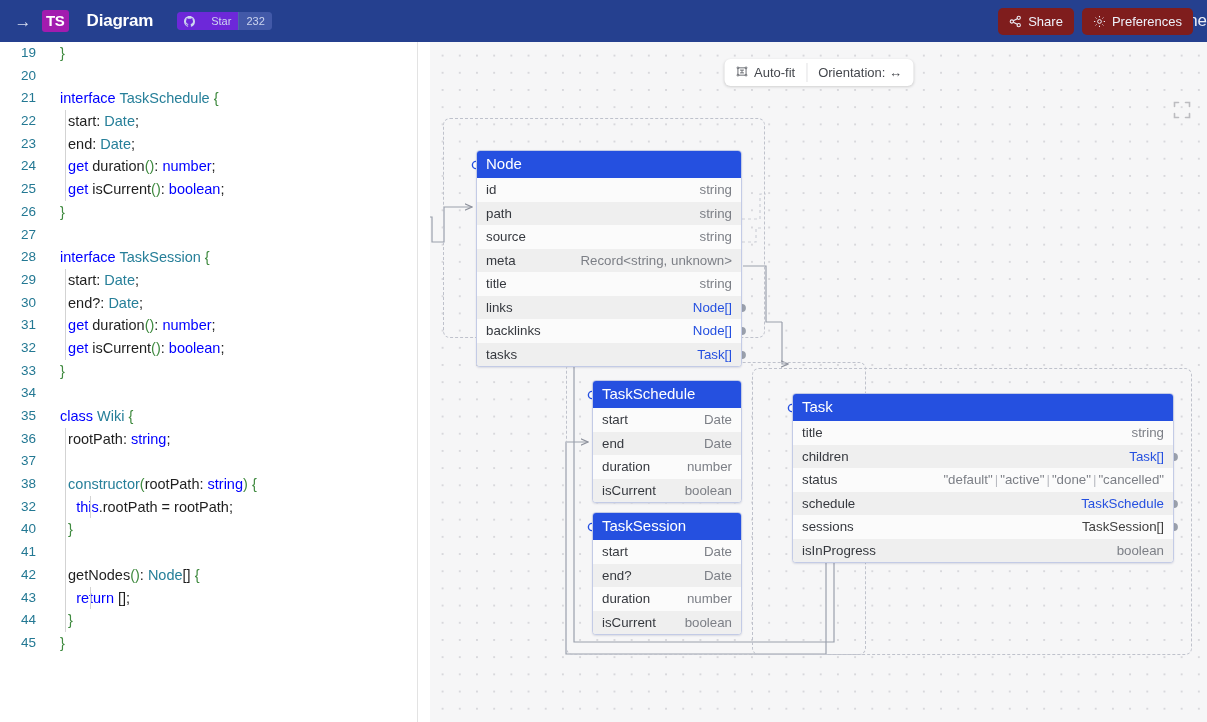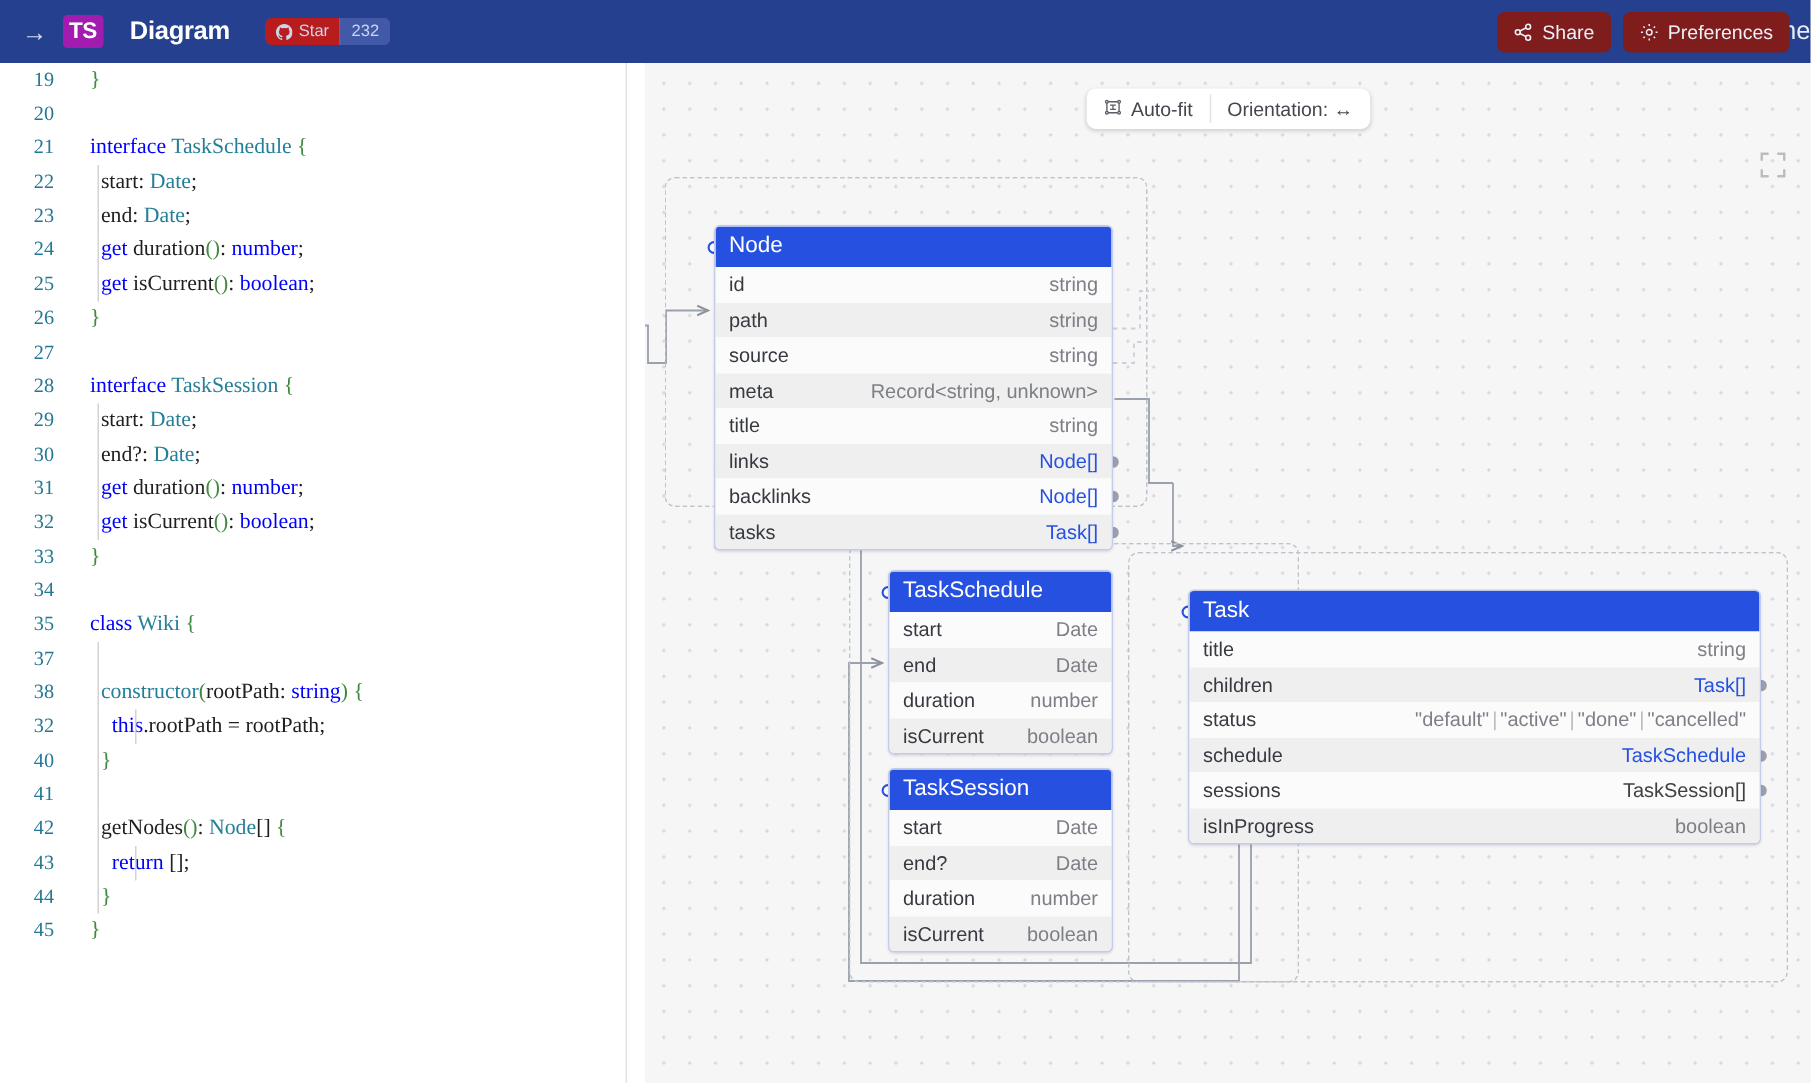--- a/index.html
+++ b/index.html
@@ -33,22 +33,22 @@
   .brand-name {
     font-size: 17px; font-weight: bold; color: #ffffff;
     margin-left: 2px; letter-spacing: -0.2px; padding-left: 16px;
   }
   .gh-badge {
     display: flex; align-items: stretch; margin-left: 14px;
     border-radius: 4px; overflow: hidden; font-size: 11px;
     background: #3a55a5; height: 18px;
   }
   .gh-star {
-    display: flex; align-items: center; gap: 4px;
-    padding: 0 7px; color: #ccd5ef; background: #b91c1c;
+    display: flex; align-items: center; gap: 16px;
+    padding: 0 7px; color: #ccd5ef; background: #6d28d9;
   }
   .gh-count {
     display: flex; align-items: center; padding: 0 7px;
     color: #ccd5ef; background: #4259a8;
     border-left: 1px solid #51,68,170;
     border-left: 1px solid #5168aa;
   }
   .gh-icon { width: 11px; height: 11px; display: inline-block; }
   .hdr-title {
     position: absolute; left: 0; right: 0; text-align: right;
@@ -69,21 +69,21 @@
 
   
   #editor-pane {
     position: absolute; left: 0; top: 42px;
     width: 430px; height: 680px;
     background: #ffffff; overflow: hidden;
   }
   #gutter-line { position: absolute; left: 417px; top: 0; width: 1px; height: 680px; background: #e3e3e3; }
   #code-area {
     position: absolute; left: 0; top: 0; width: 417px; height: 680px;
-    font-family: Liberation Serif, serif;
+    font-family: Liberation Sans, sans-serif;
     font-size: 14.5px; line-height: 22.7px;
   }
   .code-line { display: flex; height: 22.7px; white-space: pre; }
   .ln {
     width: 46px; min-width: 46px; text-align: right; padding-right: 10px;
     color: #237893; font-size: 13.5px; line-height: 22.7px;
   }
   .lc { position: relative; padding-left: 14px; color: #1f1f1f; }
   .indent-guide {
     position: absolute; top: 0; height: 22.7px; width: 1px;
@@ -234,20 +234,21 @@
       <div class="code-line"><div class="ln">26</div><div class="lc"><span class="brc">}</span></div></div>
       <div class="code-line"><div class="ln">27</div><div class="lc"></div></div>
       <div class="code-line"><div class="ln">28</div><div class="lc"><span class="kw">interface</span><span class="plain"> </span><span class="typ">TaskSession</span><span class="plain"> </span><span class="brc">{</span></div></div>
       <div class="code-line"><div class="ln">29</div><div class="lc"><span class="indent-guide ig1"></span><span class="plain">  start</span><span class="plain">: </span><span class="typ">Date</span><span class="plain">;</span></div></div>
       <div class="code-line"><div class="ln">30</div><div class="lc"><span class="indent-guide ig1"></span><span class="plain">  end?</span><span class="plain">: </span><span class="typ">Date</span><span class="plain">;</span></div></div>
       <div class="code-line"><div class="ln">31</div><div class="lc"><span class="indent-guide ig1"></span><span class="plain">  </span><span class="kw">get</span><span class="plain"> duration</span><span class="par">()</span><span class="plain">: </span><span class="kw">number</span><span class="plain">;</span></div></div>
       <div class="code-line"><div class="ln">32</div><div class="lc"><span class="indent-guide ig1"></span><span class="plain">  </span><span class="kw">get</span><span class="plain"> isCurrent</span><span class="par">()</span><span class="plain">: </span><span class="kw">boolean</span><span class="plain">;</span></div></div>
       <div class="code-line"><div class="ln">33</div><div class="lc"><span class="brc">}</span></div></div>
       <div class="code-line"><div class="ln">34</div><div class="lc"></div></div>
       <div class="code-line"><div class="ln">35</div><div class="lc"><span class="kw">class</span><span class="plain"> </span><span class="typ">Wiki</span><span class="plain"> </span><span class="brc">{</span></div></div>
+      <div class="code-line"><div class="ln">36</div><div class="lc"><span class="indent-guide ig1"></span><span class="plain">  rootPath</span><span class="plain">: </span><span class="kw">string</span><span class="plain">;</span></div></div>
       <div class="code-line"><div class="ln">37</div><div class="lc"><span class="indent-guide ig1"></span></div></div>
       <div class="code-line"><div class="ln">38</div><div class="lc"><span class="indent-guide ig1"></span><span class="plain">  </span><span class="typ">constructor</span><span class="par">(</span><span class="plain">rootPath</span><span class="plain">: </span><span class="kw">string</span><span class="par">)</span><span class="plain"> </span><span class="brc">{</span></div></div>
       <div class="code-line"><div class="ln">32</div><div class="lc"><span class="indent-guide ig1"></span><span class="indent-guide ig2"></span><span class="plain">    </span><span class="kw">this</span><span class="plain">.rootPath = rootPath;</span></div></div>
       <div class="code-line"><div class="ln">40</div><div class="lc"><span class="indent-guide ig1"></span><span class="plain">  </span><span class="brc">}</span></div></div>
       <div class="code-line"><div class="ln">41</div><div class="lc"><span class="indent-guide ig1"></span></div></div>
       <div class="code-line"><div class="ln">42</div><div class="lc"><span class="indent-guide ig1"></span><span class="plain">  getNodes</span><span class="par">()</span><span class="plain">: </span><span class="typ">Node</span><span class="plain">[]</span><span class="plain"> </span><span class="brc">{</span></div></div>
       <div class="code-line"><div class="ln">43</div><div class="lc"><span class="indent-guide ig1"></span><span class="indent-guide ig2"></span><span class="plain">    </span><span class="kw">return</span><span class="plain"> [];</span></div></div>
       <div class="code-line"><div class="ln">44</div><div class="lc"><span class="indent-guide ig1"></span><span class="plain">  </span><span class="brc">}</span></div></div>
       <div class="code-line"><div class="ln">45</div><div class="lc"><span class="brc">}</span></div></div>
     </div>

